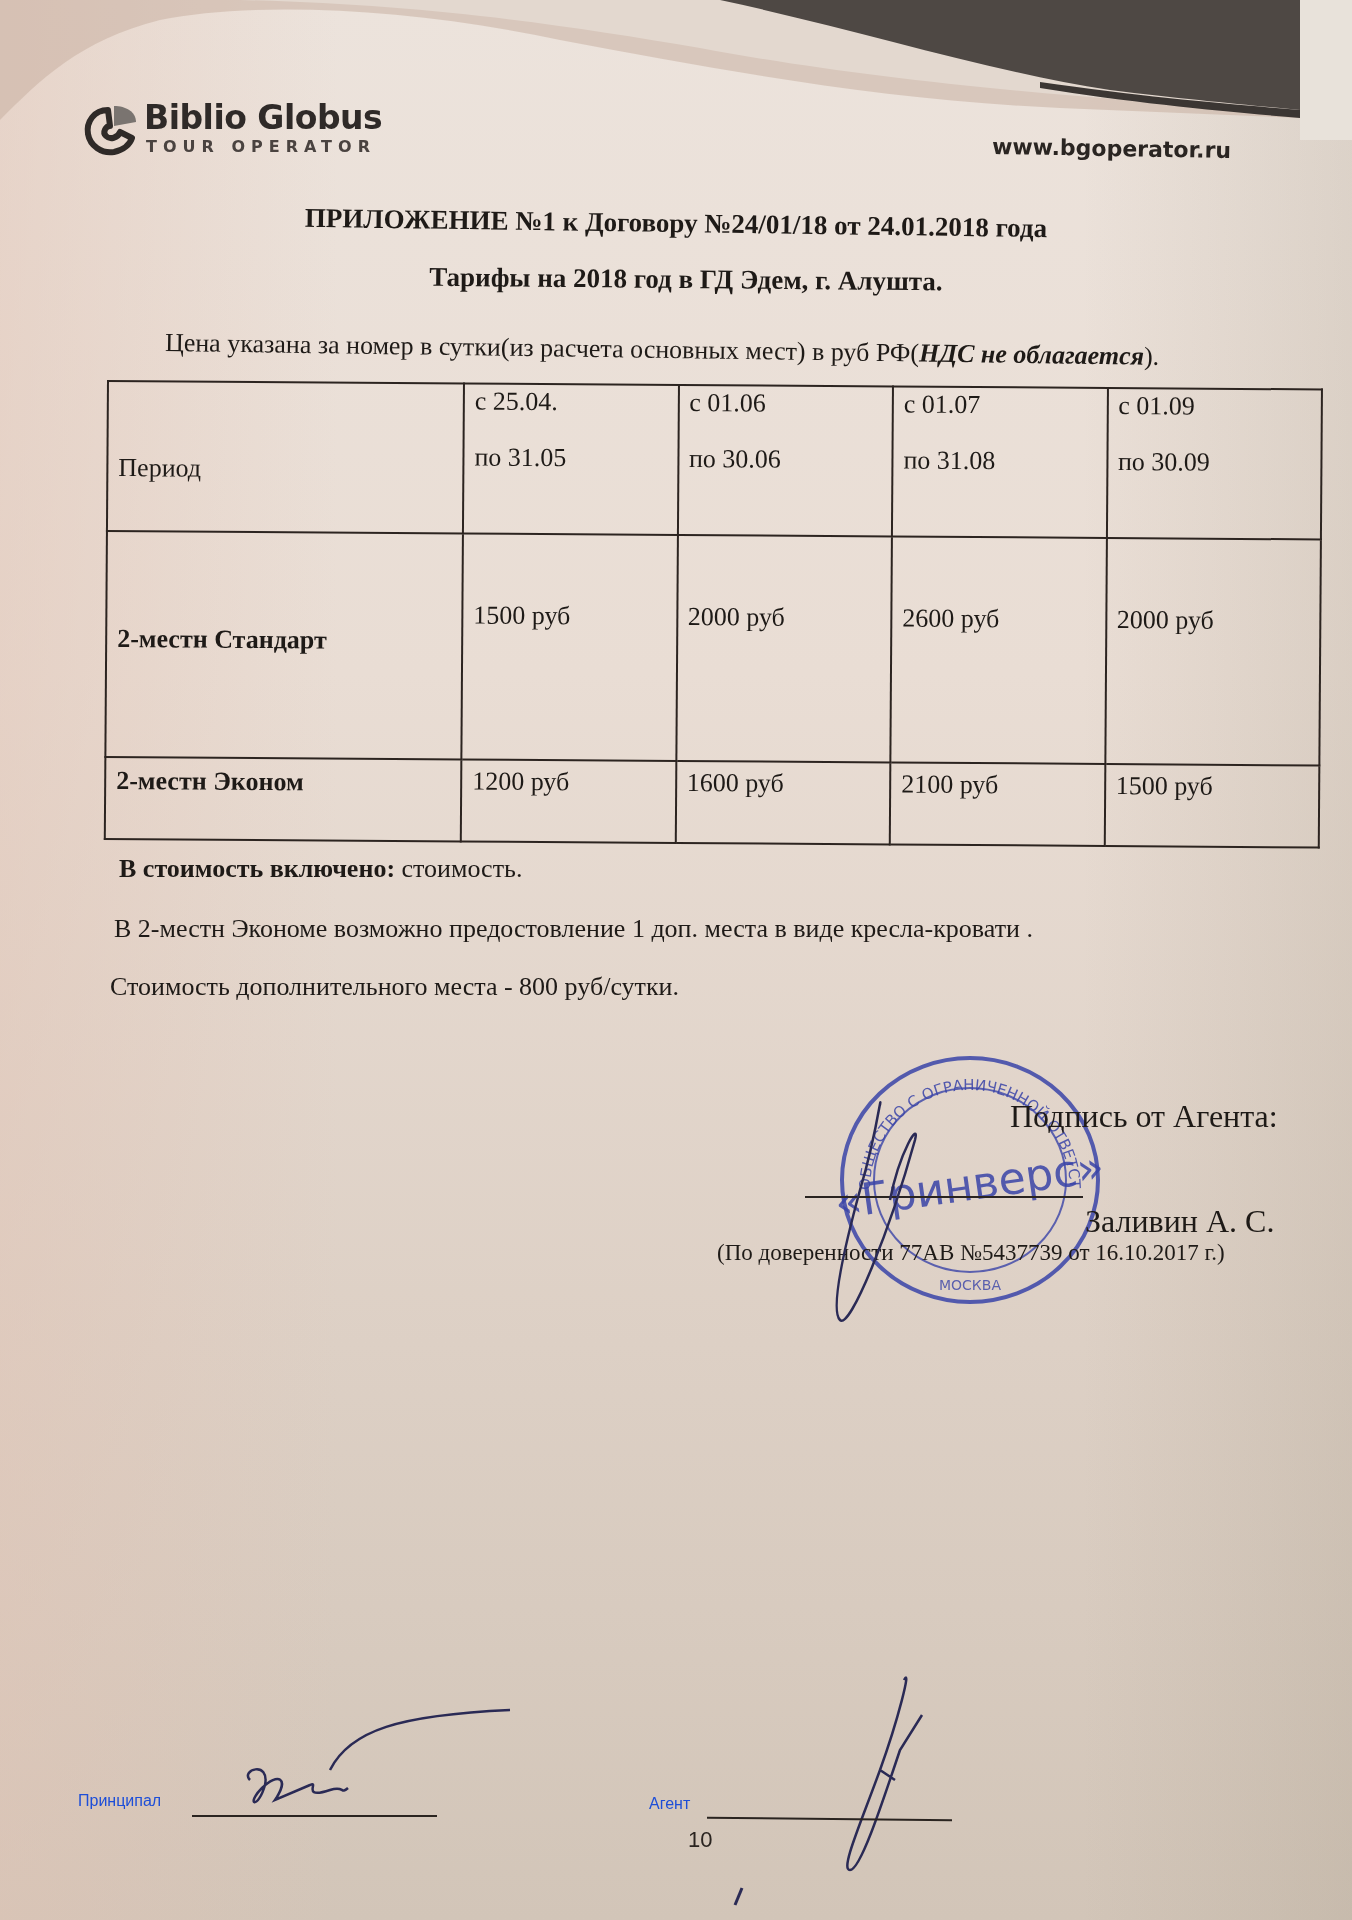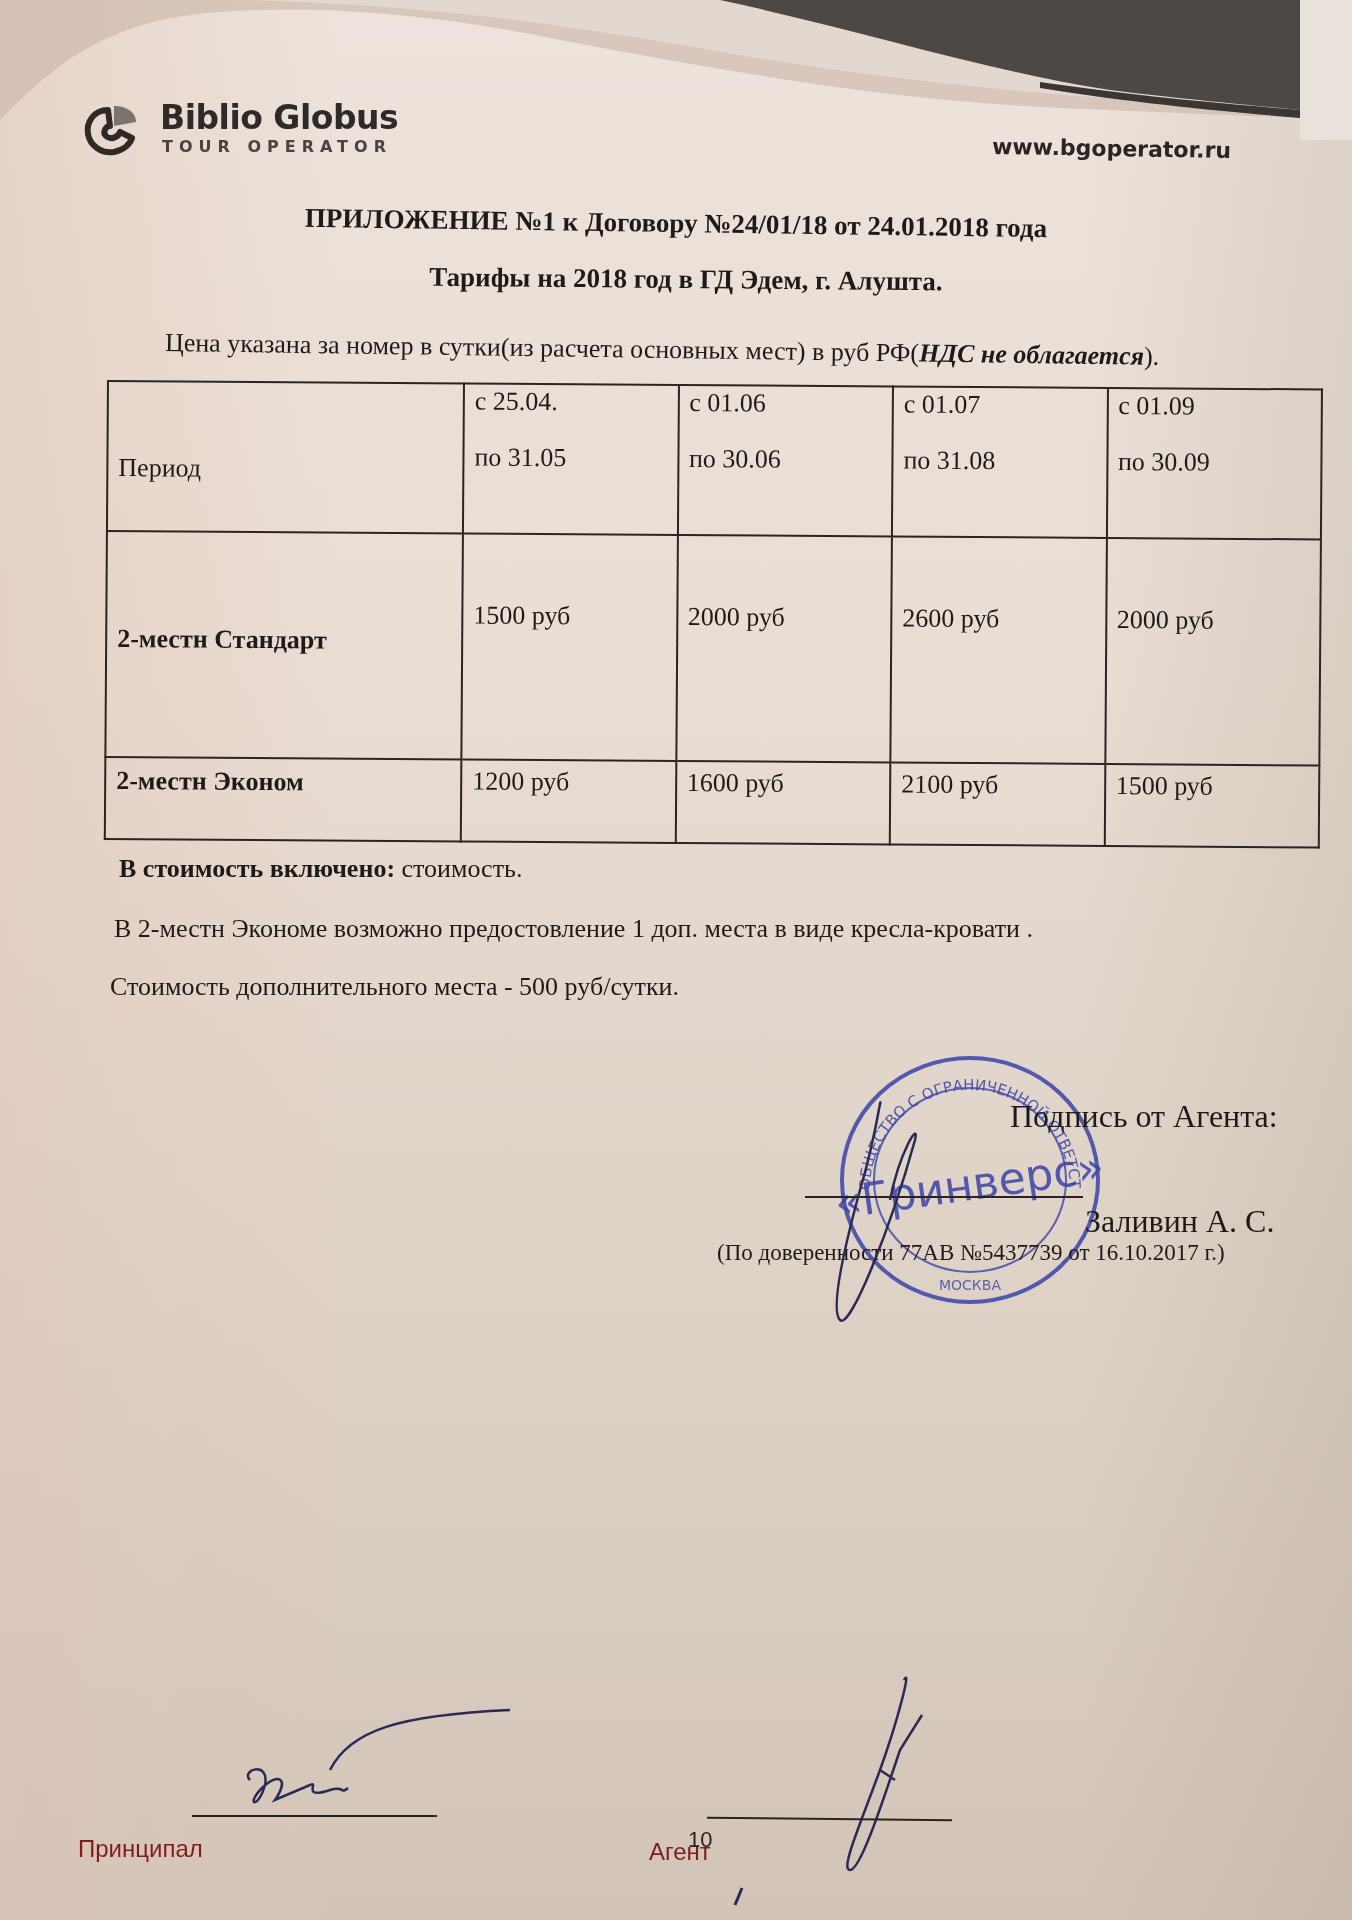--- a/index.html
+++ b/index.html
@@ -14,21 +14,21 @@
       background: linear-gradient(180deg, #ece3dc 0%, #e9ddd4 35%, #ddd0c5 70%, #d2c5b8 100%);
     }
     .page-shade-left {
       position: absolute; left: 0; top: 0; width: 1352px; height: 1920px;
       background: linear-gradient(90deg, rgba(225,195,180,0.45) 0%, rgba(225,195,180,0) 25%, rgba(0,0,0,0) 80%, rgba(150,140,120,0.18) 100%);
       pointer-events: none;
     }
     .header-wave { position: absolute; left: 0; top: 0; width: 1352px; height: 140px; }
     .logo { position: absolute; left: 80px; top: 96px; display: flex; align-items: center; }
     .logo-mark { width: 64px; height: 64px; }
-    .logo-text { margin-left: 16px; display: flex; flex-direction: column; justify-content: center; }
+    .logo-text { margin-left: 0; display: flex; flex-direction: column; justify-content: center; }
     .logo-name {
       font-family: "DejaVu Sans", "Liberation Sans", sans-serif; font-weight: bold;
       font-size: 33px; color: #2f2a28; letter-spacing: -0.5px; line-height: 34px;
     }
     .logo-tag {
       font-family: "DejaVu Sans", "Liberation Sans", sans-serif; font-weight: bold;
       font-size: 16px; color: #4a4340; letter-spacing: 6px; margin-left: 2px; margin-top: 2px;
     }
     .url {
       position: absolute; left: 992px; top: 136px;
@@ -66,21 +66,21 @@
     .period-to { display: block; margin-top: 26px; }
     .price { display: block; padding-top: 66px; }
     .price-eco { display: block; padding-top: 6px; }
     .note { position: absolute; font-size: 26px; }
     .note b { font-weight: bold; }
     .sig-block { position: absolute; font-size: 32px; }
     .stamp { position: absolute; left: 830px; top: 1040px; width: 280px; height: 280px; }
     .agent-scribble { position: absolute; left: 820px; top: 1080px; width: 260px; height: 260px; }
     .sig-line-mid { position: absolute; left: 805px; top: 1196px; width: 278px; height: 2px; background: #2a2420; }
     .bottom-label {
-      position: absolute; font-family: "Liberation Sans", "DejaVu Sans", sans-serif; font-size: 24px; color: #7f1d1d; margin-top: 43px;
+      position: absolute; font-family: "Liberation Sans", "DejaVu Sans", sans-serif; font-size: 16px; color: #1d4ed8;
     }
     .bottom-line { position: absolute; height: 2px; background: #2a2420; }
     .page-number {
       position: absolute; left: 688px; top: 1827px;
       font-family: Liberation Sans, sans-serif; font-size: 22px; color: #2a2420;
     }
     .bottom-sigs { position: absolute; left: 0; top: 1660px; width: 1352px; height: 260px; }
   </style>
 </head>
 <body>
@@ -162,21 +162,21 @@
         </td>
     <td>
           <span class="price-eco">1500 руб</span>
         </td>
   </tr>
 </tbody>
   </table>
 
 <div class="note" style="left:119px; top:854px;"><b>В стоимость включено:</b><span> стоимость.</span></div>
 <div class="note" style="left:114px; top:914px;">В 2-местн Экономе возможно предостовление 1 доп. места в виде кресла-кровати .</div>
-<div class="note" style="left:110px; top:972px;">Стоимость дополнительного места - 500 руб/сутки.</div>
+<div class="note" style="left:110px; top:972px;">Стоимость дополнительного места - 800 руб/сутки.</div>
 
 <svg class="stamp" viewBox="0 0 280 280">
   <ellipse cx="140" cy="140" rx="128" ry="122" fill="none" stroke="#3a44a8" stroke-width="4" opacity="0.85"></ellipse>
   <ellipse cx="140" cy="140" rx="96" ry="92" fill="none" stroke="#3a44a8" stroke-width="2" opacity="0.8"></ellipse>
   <defs>
       <path id="ring" d="M40,150 A100,100 0 1,1 240,150"></path>
     </defs>
   <text font-family="DejaVu Sans, sans-serif" font-size="15" fill="#3a44a8" opacity="0.85"><textPath href="#ring">ОБЩЕСТВО С ОГРАНИЧЕННОЙ ОТВЕТСТВЕННОСТЬЮ</textPath></text>
   <text x="140" y="160" text-anchor="middle" font-family="DejaVu Sans, sans-serif" font-size="44" fill="#3a44a8" opacity="0.85" transform="rotate(-8 140 150)">«Гринверс»</text>
   <text x="140" y="250" text-anchor="middle" font-family="DejaVu Sans, sans-serif" font-size="14" fill="#3a44a8" opacity="0.8">МОСКВА</text>

